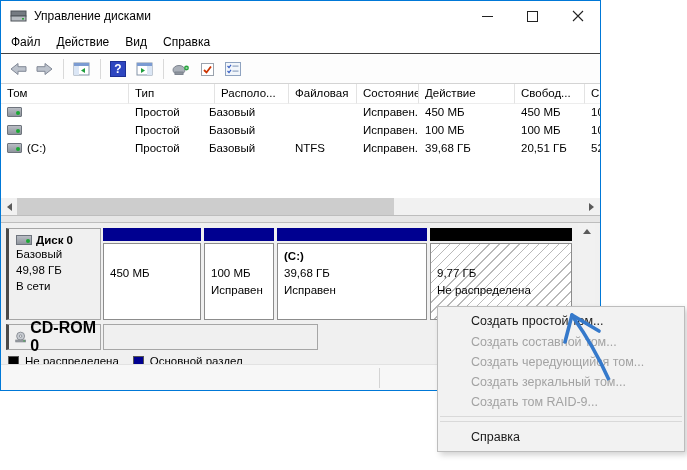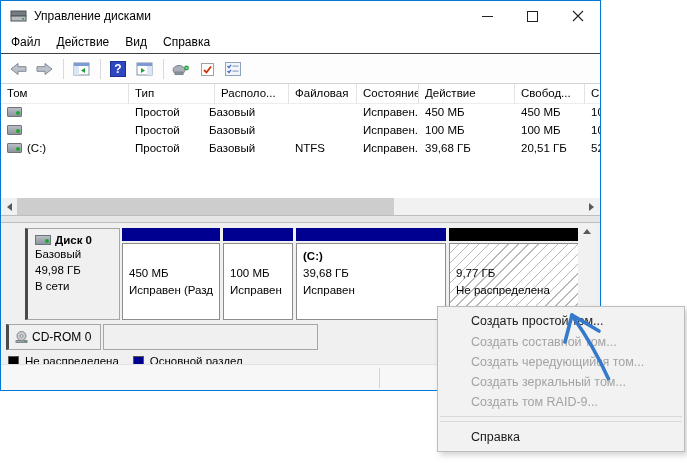--- a/index.html
+++ b/index.html
@@ -44,42 +44,42 @@
   .tri-left  { border-top:4px solid transparent; border-bottom:4px solid transparent; border-right:5px solid #5a5a5a; }
   .tri-right { border-top:4px solid transparent; border-bottom:4px solid transparent; border-left:5px solid #5a5a5a; }
   .tri-up    { border-left:4px solid transparent; border-right:4px solid transparent; border-bottom:5px solid #5a5a5a; }
   .tri-down  { border-left:4px solid transparent; border-right:4px solid transparent; border-top:5px solid #5a5a5a; }
 
   .splitter { position:absolute; left:0; top:214px; width:599px; height:8px; background:#e6e6e6;
               border-top:1px solid #bdbdbd; border-bottom:1px solid #bdbdbd; }
 
   
   .diskview { position:absolute; left:0; top:222px; width:599px; height:141px; background:#f0f0f0; overflow:hidden; }
-  .disk-row { position:absolute; left:5px; top:5px; width:572px; height:92px;margin-left:19px; }
+  .disk-row { position:absolute; left:5px; top:5px; width:572px; height:92px; }
   .disk-head { position:absolute; left:0; top:0; width:95px; height:92px; background:#f0f0f0;
                border:1px solid #a6a6a6; border-left:3px solid #4a4a4a; padding:5px 4px 0 7px; }
   .disk-head .dh-line1 { font-size:11.5px; font-weight:bold; white-space:nowrap; }
   .disk-head .dh-line { font-size:11.5px; line-height:16px; white-space:nowrap; }
   .disk-ico { display:inline-block; width:16px; height:10px; position:relative; margin-right:4px; vertical-align:-1px;
               background:linear-gradient(#b9bdc4,#8f959d); border:1px solid #6e747d; }
   .disk-ico::after { content:""; position:absolute; right:1px; bottom:1px; width:4px; height:4px; background:#19a833; border-radius:50%; }
 
   .partitions { position:absolute; left:97px; top:0; height:92px; display:flex; }
   .part { position:relative; height:92px; margin-right:3px; flex:none; }
   .part-bar { height:13px; width:100%; }
   .part-box { position:absolute; left:0; top:15px; bottom:0; right:0; background:#fff;
               border:1px solid #8c8c8c; padding:4px 0 0 6px; overflow:hidden; }
   .part-box.hatch { background:repeating-linear-gradient(135deg,#ffffff 0 6px,#b9b9b9 6px 7px); }
   .pline { font-size:11.5px; line-height:17px; height:17px; white-space:nowrap; overflow:hidden; }
   .pname { font-weight:bold; }
 
   .cdrom-row { position:absolute; left:5px; top:101px; width:572px; height:26px; }
   .cdrom-head { position:absolute; left:0; top:0; width:95px; height:26px; background:#f0f0f0;
                 border:1px solid #a6a6a6; border-left:3px solid #4a4a4a; display:flex; align-items:center; padding-left:5px; }
-  .cdrom-head span.lbl { font-size:12px; font-weight:normal; }
+  .cdrom-head span.lbl { font-size:16px; font-weight:bold; }
   .cdrom-media { position:absolute; left:97px; top:0; width:215px; height:26px; border:1px solid #a6a6a6; }
   .cd-ico { width:15px; height:12px; margin-right:3px; }
 
   .legend { position:absolute; left:7px; top:131px; height:14px; display:flex; align-items:center; }
   .leg-item { display:flex; align-items:center; margin-right:14px; }
   .leg-swatch { width:11px; height:11px; margin-right:6px; border:1px solid #555; }
   .leg-label { font-size:11.5px; color:#000; }
 
   .vscroll { position:absolute; right:5px; top:0; width:17px; height:141px; background:#f1f1f1; }
   .vs-arrow { position:absolute; left:0; width:17px; height:17px; display:flex; align-items:center; justify-content:center; }
@@ -261,21 +261,20 @@
           <div class="dh-line">Базовый</div>
           <div class="dh-line">49,98 ГБ</div>
           <div class="dh-line">В сети</div>
         </div>
         <div class="partitions" id="partitions">
             <div class="part" style="width: 98px;">
               <div class="part-bar" style="background: rgb(0, 0, 144);"></div>
               <div class="part-box">
                 <div class="pline pname"></div>
                 <div class="pline">450 МБ</div>
-                <div class="pline">Исправен (Разд</div>
               </div>
             </div>
             <div class="part" style="width: 70px;">
               <div class="part-bar" style="background: rgb(0, 0, 144);"></div>
               <div class="part-box">
                 <div class="pline pname"></div>
                 <div class="pline">100 МБ</div>
                 <div class="pline">Исправен</div>
               </div>
             </div>

